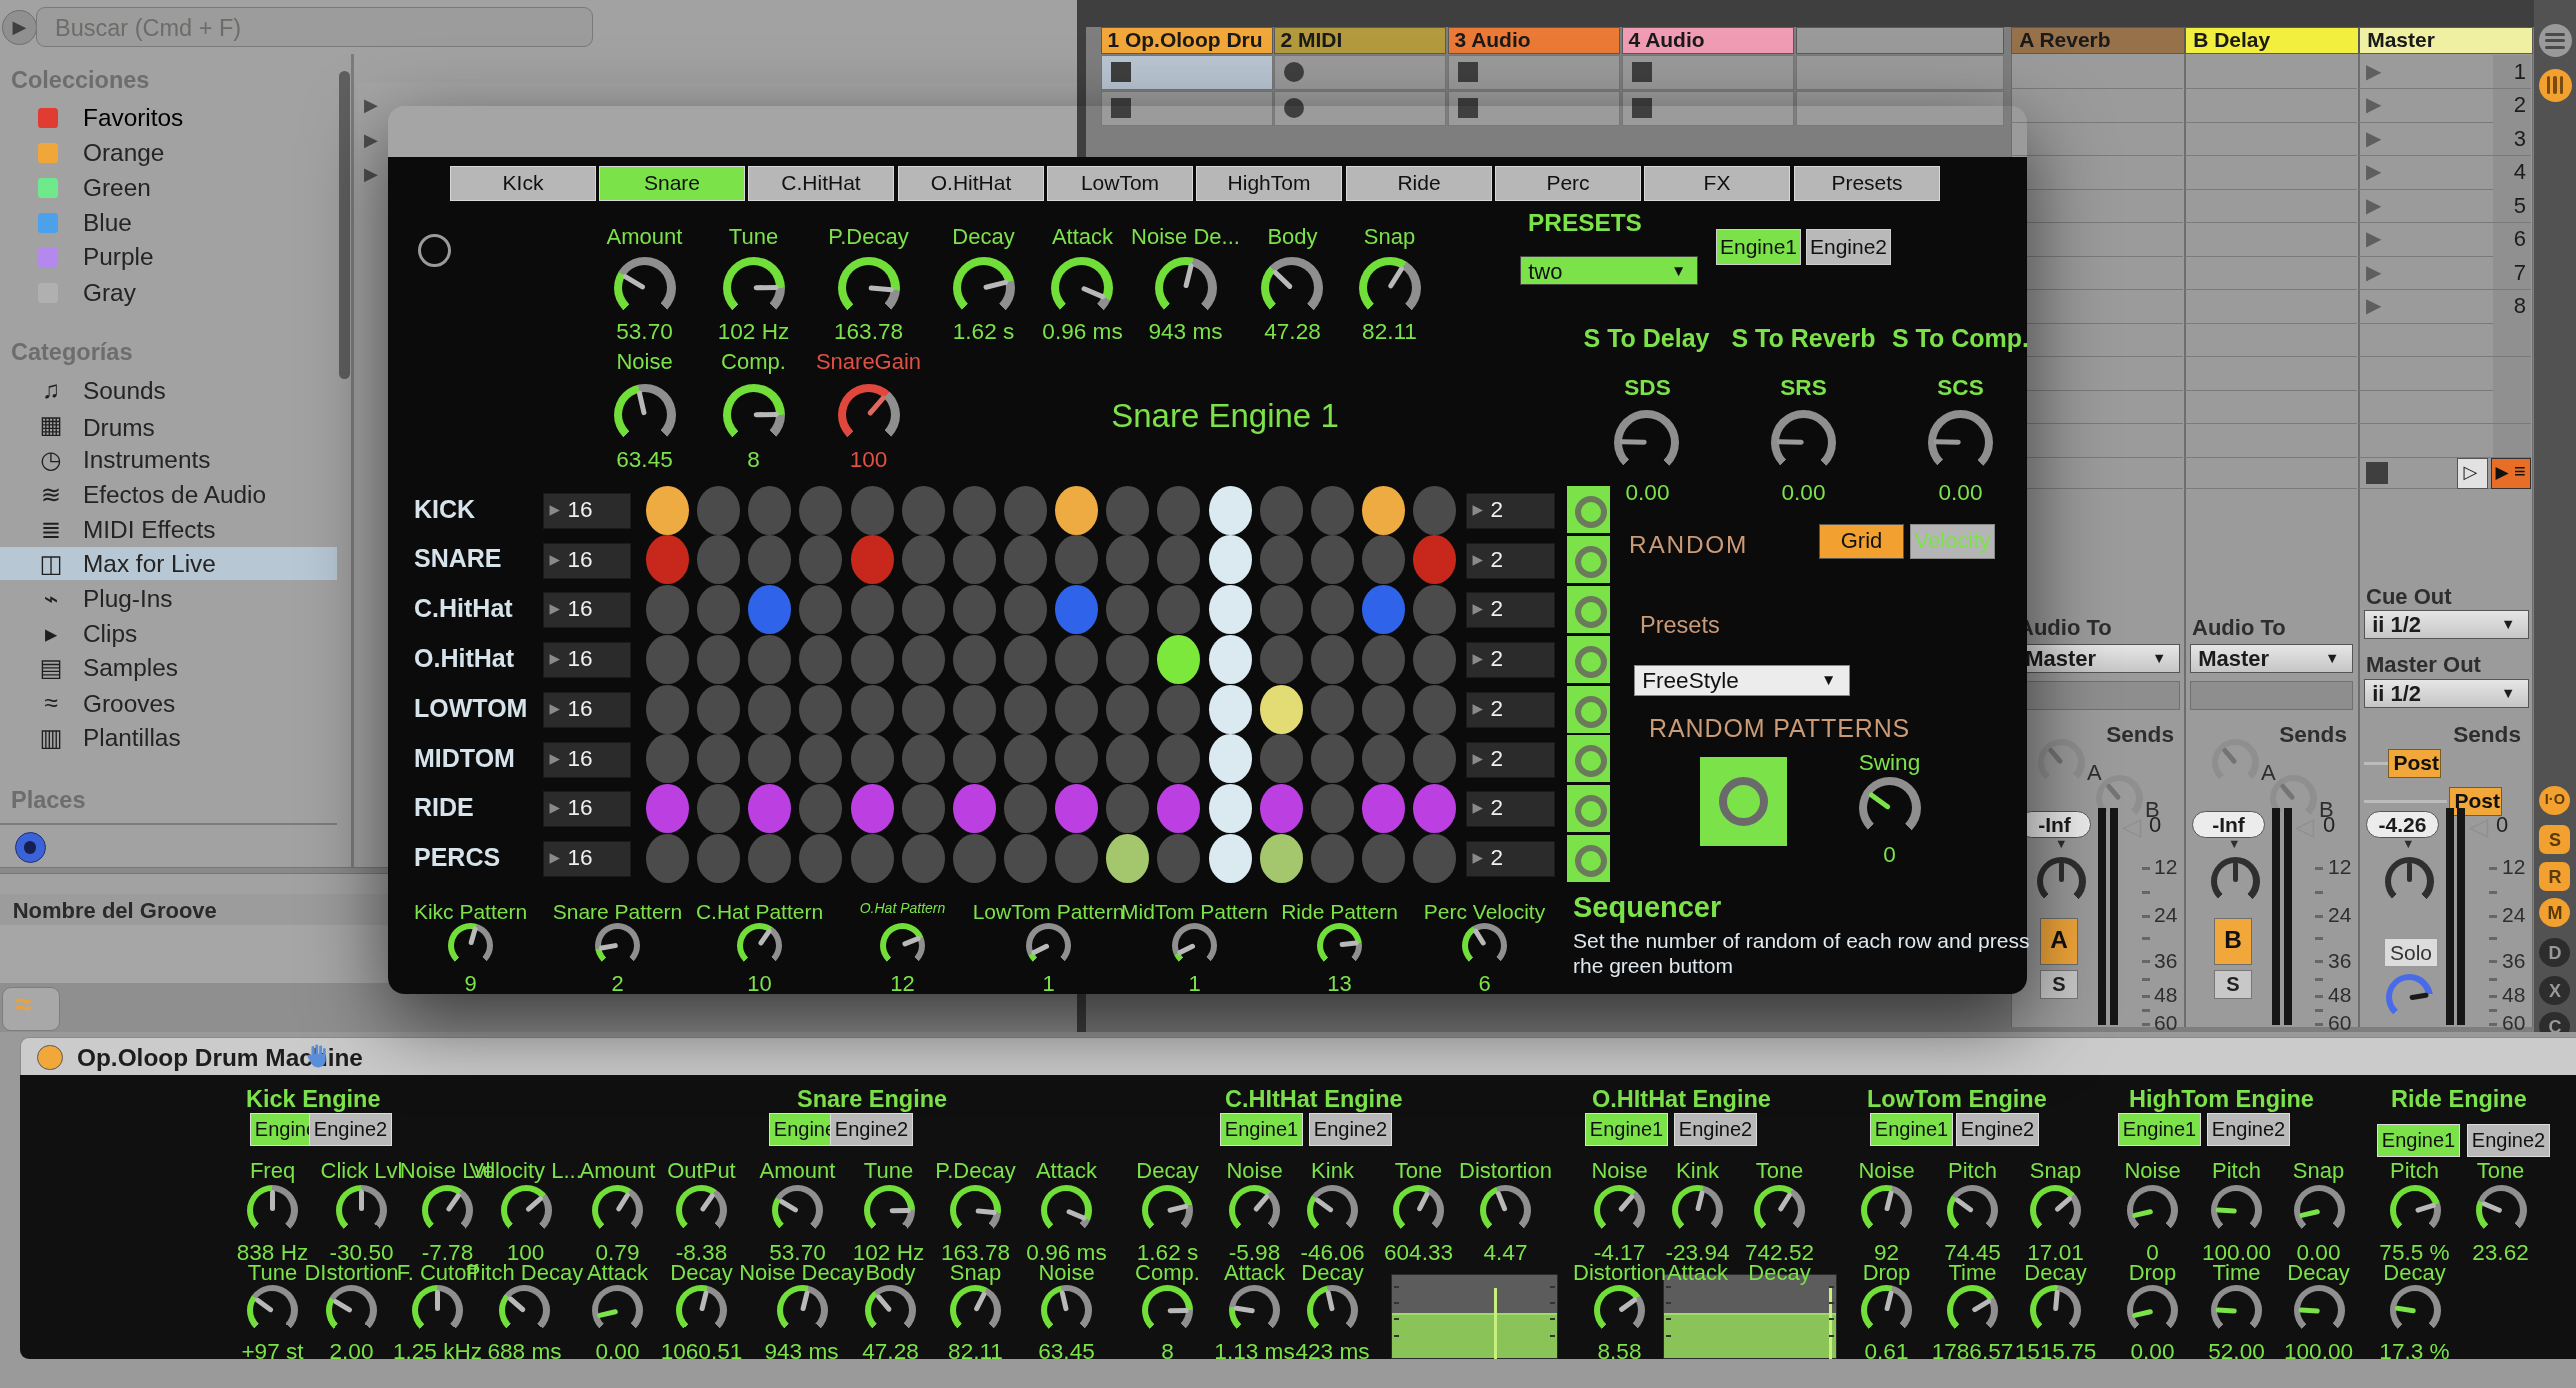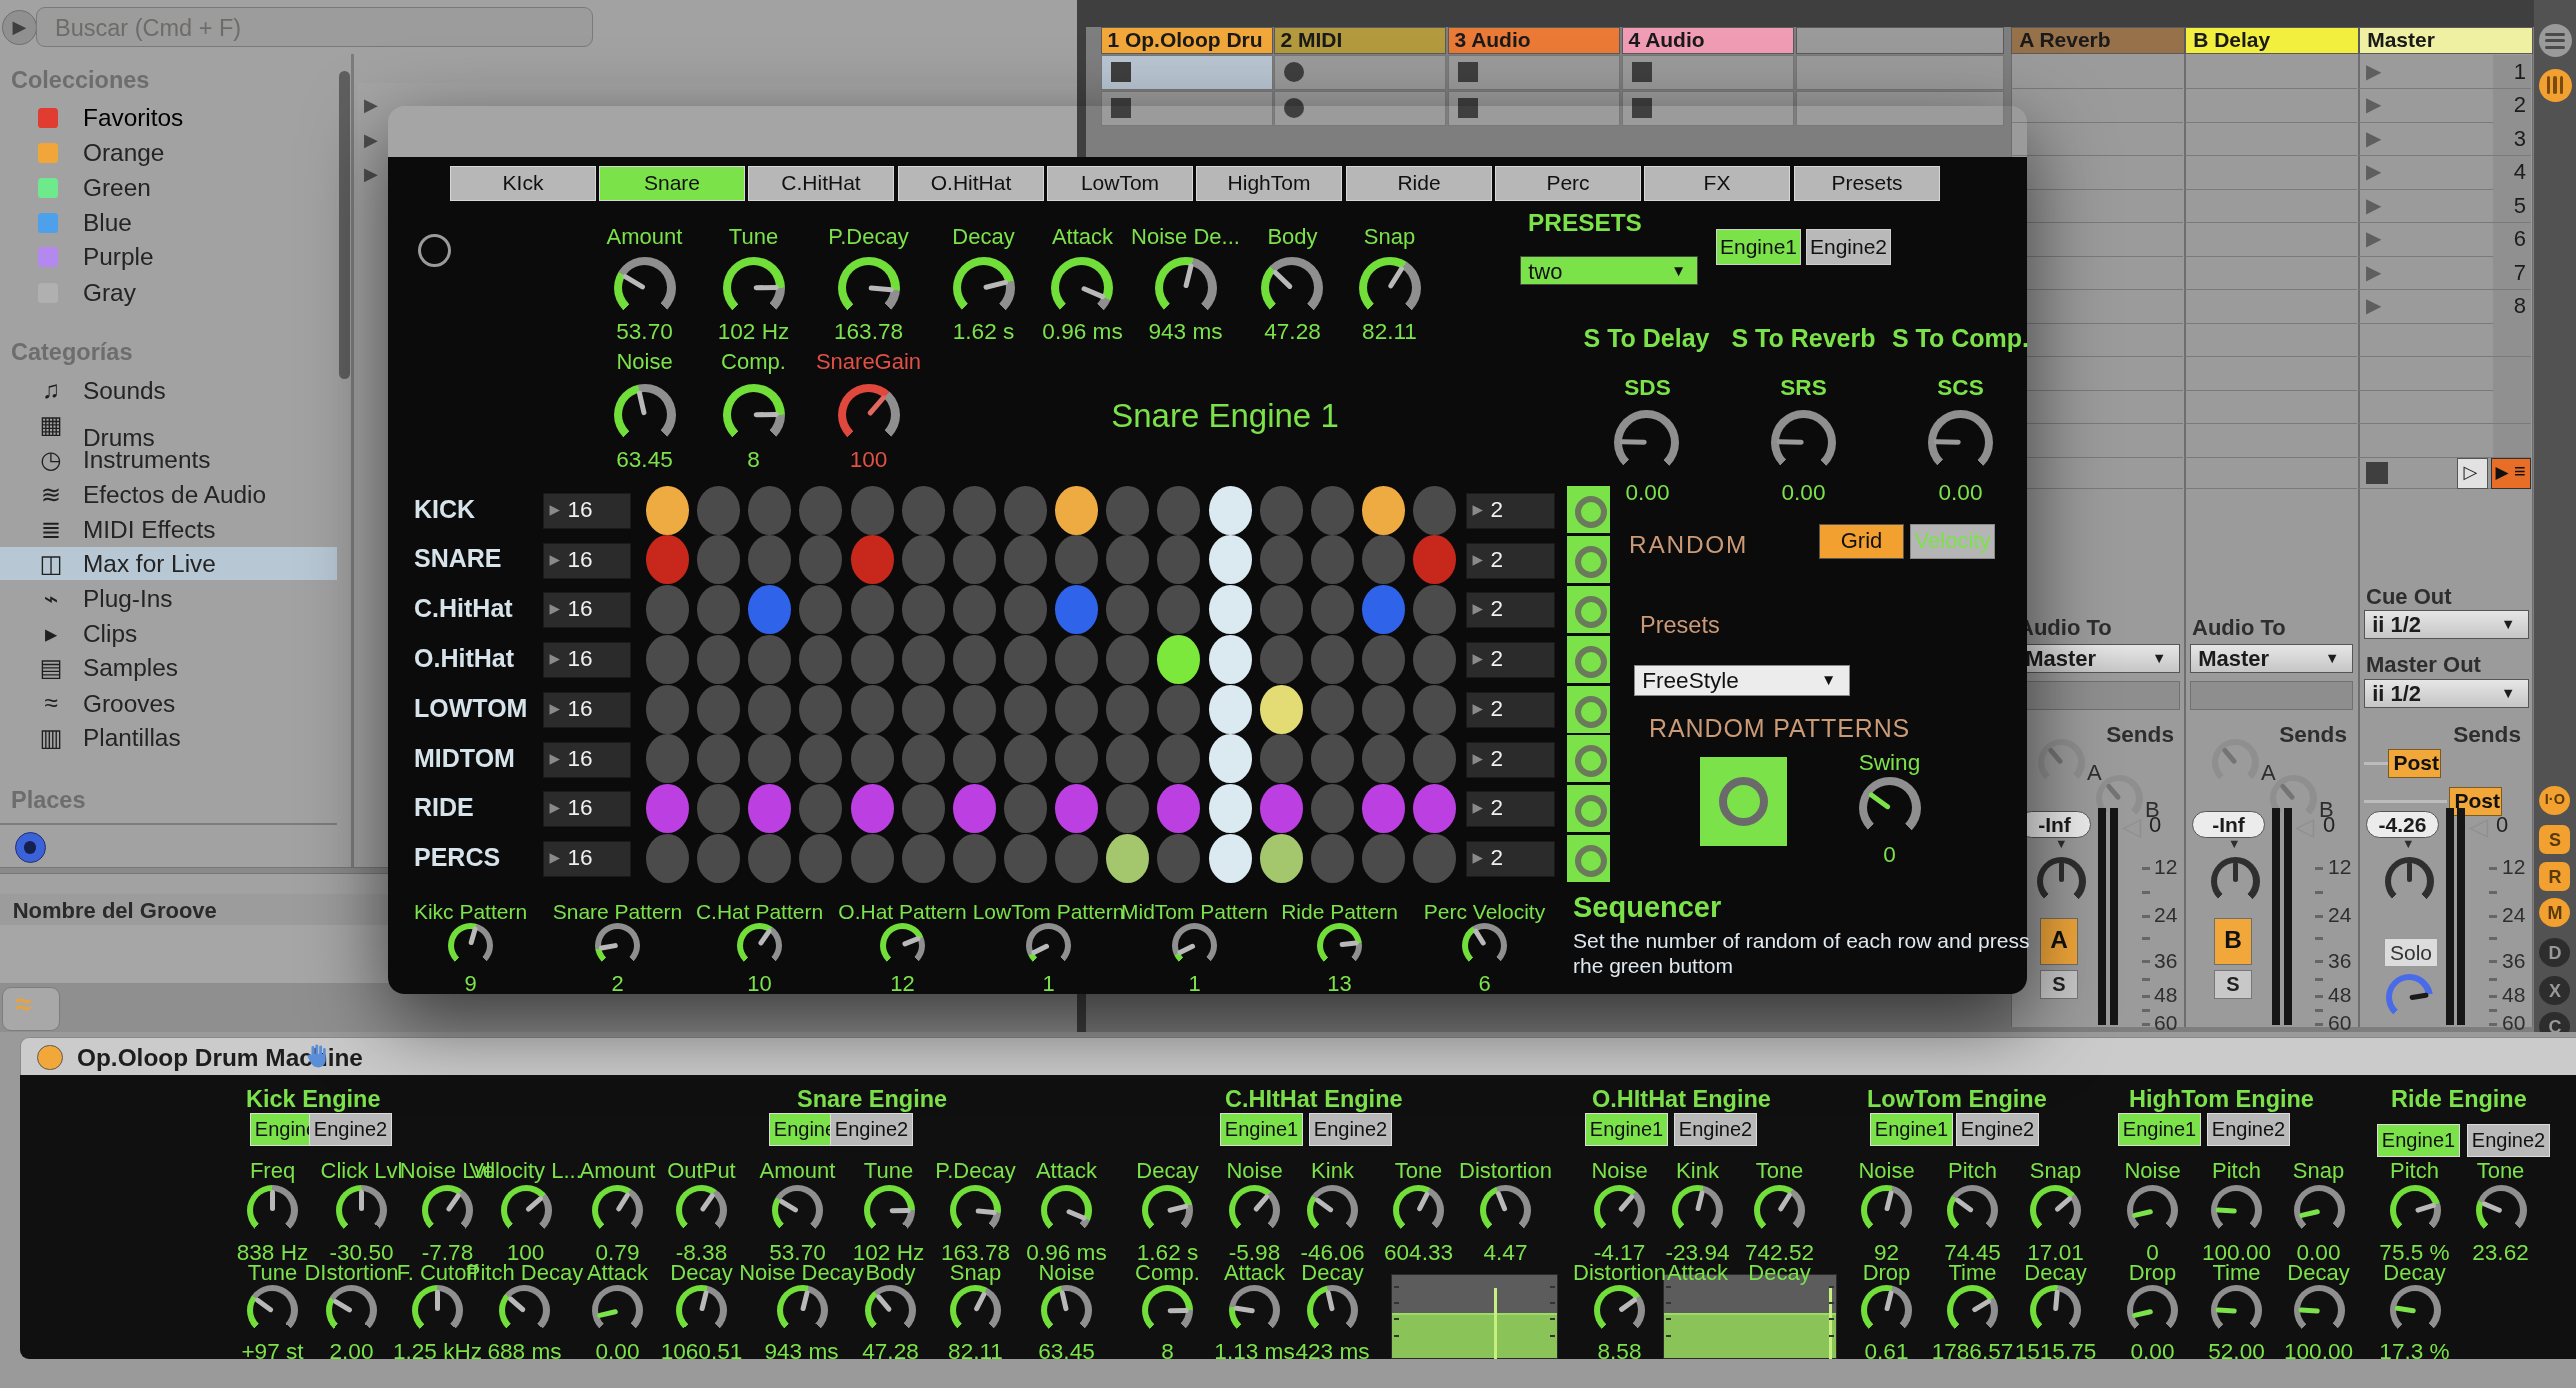--- a/index.html
+++ b/index.html
@@ -48,21 +48,21 @@
         <div style="position: absolute; left: 38px; top: 7.2px; width: 20px; height: 20px; border-radius: 3.6px; background: rgb(176, 176, 176);"></div>
         <div style="position: absolute; left: 83px; top: 2.7px; font-size: 24.4px; color: rgb(36, 36, 36); white-space: nowrap;">Gray</div>
       </div>
       <div style="position: absolute; left: 11px; top: 285px; font-size: 23.5px; color: rgb(109, 109, 109); font-weight: bold; white-space: nowrap;">Categorías</div>
       <div style="position: absolute; left: 0px; top: 320px; width: 337px; height: 33px;">
         <div style="position: absolute; left: 33px; top: 1.8px; width: 36px; text-align: center; font-size: 24.4px; color: rgb(31, 31, 31); white-space: nowrap;">♫</div>
         <div style="position: absolute; left: 83px; top: 2.7px; font-size: 24.4px; color: rgb(36, 36, 36); white-space: nowrap;">Sounds</div>
       </div>
       <div style="position: absolute; left: 0px; top: 354px; width: 337px; height: 33px;">
         <div style="position: absolute; left: 33px; top: 1.8px; width: 36px; text-align: center; font-size: 24.4px; color: rgb(31, 31, 31); white-space: nowrap;">▦</div>
-        <div style="position: absolute; left: 83px; top: 16px; font-size: 24.4px; color: rgb(36, 36, 36); white-space: nowrap;">Drums</div>
+        <div style="position: absolute; left: 83px; top: 6px; font-size: 24.4px; color: rgb(36, 36, 36); white-space: nowrap;">Drums</div>
       </div>
       <div style="position: absolute; left: 0px; top: 389px; width: 337px; height: 33px;">
         <div style="position: absolute; left: 33px; top: 1.8px; width: 36px; text-align: center; font-size: 24.4px; color: rgb(31, 31, 31); white-space: nowrap;">◷</div>
         <div style="position: absolute; left: 83px; top: 2.7px; font-size: 24.4px; color: rgb(36, 36, 36); white-space: nowrap;">Instruments</div>
       </div>
       <div style="position: absolute; left: 0px; top: 424px; width: 337px; height: 33px;">
         <div style="position: absolute; left: 33px; top: 1.8px; width: 36px; text-align: center; font-size: 24.4px; color: rgb(31, 31, 31); white-space: nowrap;">≋</div>
         <div style="position: absolute; left: 83px; top: 2.7px; font-size: 24.4px; color: rgb(36, 36, 36); white-space: nowrap;">Efectos de Audio</div>
       </div>
       <div style="position: absolute; left: 0px; top: 459px; width: 337px; height: 33px;">
@@ -1267,21 +1267,21 @@
           <div style="position: absolute; left: 20px; bottom: 22.6px; width: 5.4px; height: 19px; transform-origin: 50% 100%; transform: rotate(260deg); border-radius: 2.7px; background: rgb(185, 185, 185);"></div>
         </div>
         <div style="position: absolute; left: 130px; top: 814px; width: 199px; text-align: center; font-size: 22px; color: rgb(124, 226, 74); white-space: nowrap;">2</div>
         <div style="position: absolute; left: 272px; top: 743px; width: 199px; text-align: center; font-size: 21px; color: rgb(124, 226, 74); white-space: nowrap;">C.Hat Pattern</div>
         <div style="position: absolute; left: 349px; top: 766px; width: 45px; height: 45px;">
           <div style="position: absolute; left: 0px; top: 0px; width: 100%; height: 100%; border-radius: 50%; background: conic-gradient(from 225deg, rgb(114, 222, 58) 0deg, rgb(114, 222, 58) 170deg, rgb(143, 143, 143) 170deg, rgb(143, 143, 143) 270deg, rgb(11, 11, 11) 270deg, rgb(11, 11, 11) 360deg);"></div>
           <div style="position: absolute; left: 6.3px; top: 6.3px; width: 33px; height: 33px; border-radius: 50%; background: rgb(11, 11, 11);"></div>
           <div style="position: absolute; left: 20px; bottom: 22.6px; width: 5.4px; height: 19px; transform-origin: 50% 100%; transform: rotate(395deg); border-radius: 2.7px; background: rgb(185, 185, 185);"></div>
         </div>
         <div style="position: absolute; left: 272px; top: 814px; width: 199px; text-align: center; font-size: 22px; color: rgb(124, 226, 74); white-space: nowrap;">10</div>
-        <div style="position: absolute; left: 415px; top: 743px; width: 199px; text-align: center; font-size: 21px; color: rgb(124, 226, 74); white-space: nowrap;">O.Hat Pattern</div>
+        <div style="position: absolute; left: 415px; top: 743px; width: 199px; text-align: center; font-size: 14px; color: rgb(124, 226, 74); white-space: nowrap; font-style: italic;">O.Hat Pattern</div>
         <div style="position: absolute; left: 492px; top: 766px; width: 45px; height: 45px;">
           <div style="position: absolute; left: 0px; top: 0px; width: 100%; height: 100%; border-radius: 50%; background: conic-gradient(from 225deg, rgb(114, 222, 58) 0deg, rgb(114, 222, 58) 203deg, rgb(143, 143, 143) 203deg, rgb(143, 143, 143) 270deg, rgb(11, 11, 11) 270deg, rgb(11, 11, 11) 360deg);"></div>
           <div style="position: absolute; left: 6.3px; top: 6.3px; width: 33px; height: 33px; border-radius: 50%; background: rgb(11, 11, 11);"></div>
           <div style="position: absolute; left: 20px; bottom: 22.6px; width: 5.4px; height: 19px; transform-origin: 50% 100%; transform: rotate(428deg); border-radius: 2.7px; background: rgb(185, 185, 185);"></div>
         </div>
         <div style="position: absolute; left: 415px; top: 814px; width: 199px; text-align: center; font-size: 22px; color: rgb(124, 226, 74); white-space: nowrap;">12</div>
         <div style="position: absolute; left: 561px; top: 743px; width: 199px; text-align: center; font-size: 21px; color: rgb(124, 226, 74); white-space: nowrap;">LowTom Pattern</div>
         <div style="position: absolute; left: 638px; top: 766px; width: 45px; height: 45px;">
           <div style="position: absolute; left: 0px; top: 0px; width: 100%; height: 100%; border-radius: 50%; background: conic-gradient(from 225deg, rgb(114, 222, 58) 0deg, rgb(114, 222, 58) 19deg, rgb(143, 143, 143) 19deg, rgb(143, 143, 143) 270deg, rgb(11, 11, 11) 270deg, rgb(11, 11, 11) 360deg);"></div>
           <div style="position: absolute; left: 6.3px; top: 6.3px; width: 33px; height: 33px; border-radius: 50%; background: rgb(11, 11, 11);"></div>

